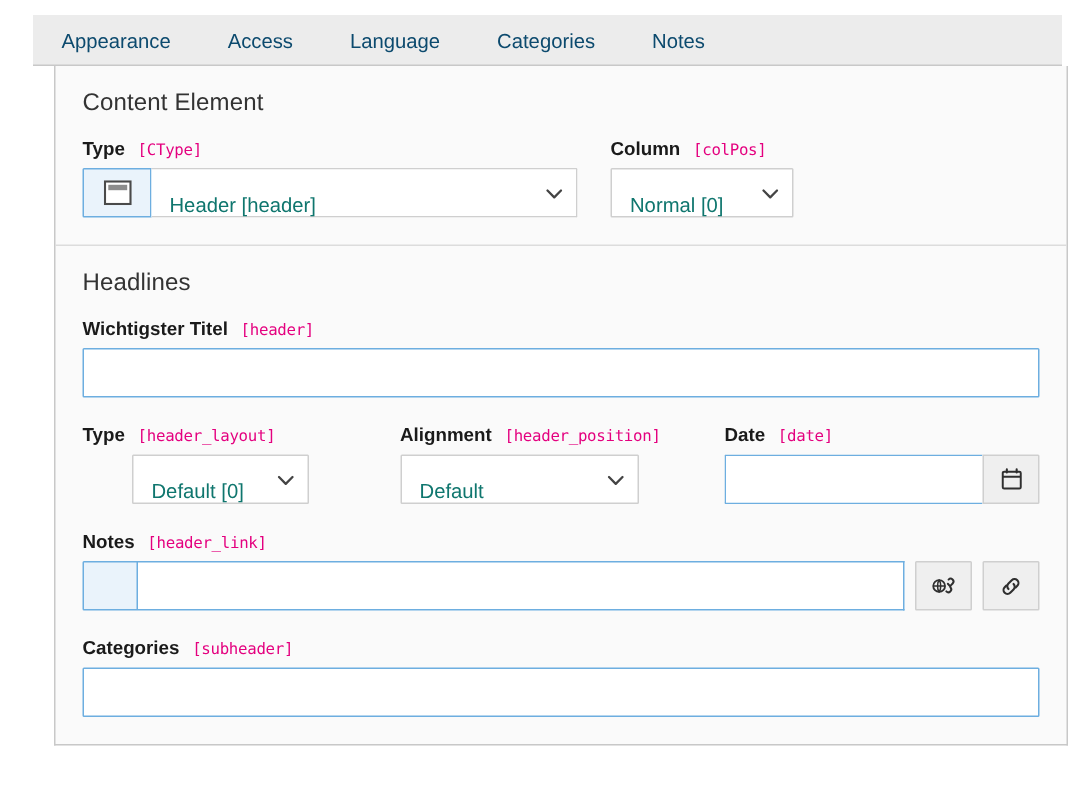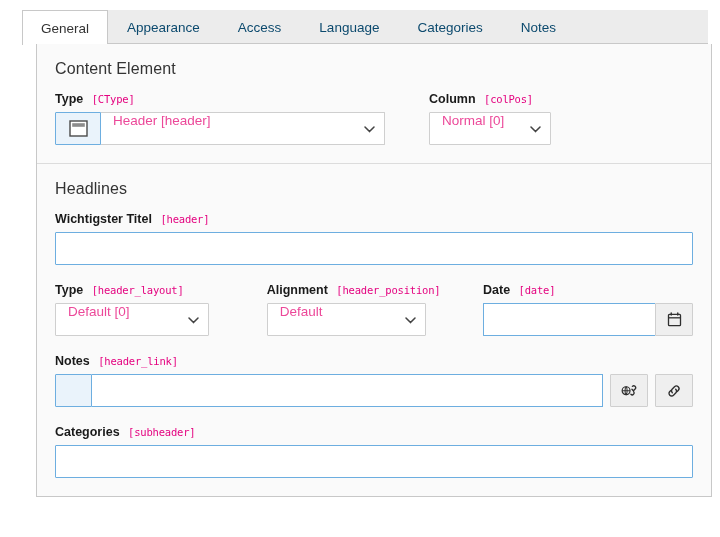--- a/index.html
+++ b/index.html
@@ -120,24 +120,24 @@
     outline: none;
     border-radius: 1px;
     width: 100%;
   }
   .select {
     box-sizing: border-box;
     height: 33px;
     border: 1px solid #cfcfcf;
     background: #ffffff;
     font-size: 13.5px;
-    color: #ec4899;
+    color: #0f766e;
     padding: 0 30px 0 12px;
     display: flex;
-    align-items: flex-start;
+    align-items: flex-end;
     border-radius: 1px;
     position: relative;
     cursor: pointer;
     white-space: nowrap;
   }
   .select .caret {
     position: absolute;
     right: 11px;
     top: 50%;
     margin-top: -3px;
@@ -207,23 +207,20 @@
   .btn svg { display: block; }
 
   .mt-18 { margin-top: 18px; }
 </style>
 </head>
 <body>
 
 <div class="page">
 
   <div class="tabs">
-    <div class="tab active">
-      <span>General</span>
-    </div>
     <div class="tab">
       <span>Appearance</span>
     </div>
     <div class="tab">
       <span>Access</span>
     </div>
     <div class="tab">
       <span>Language</span>
     </div>
     <div class="tab">
@@ -257,21 +254,21 @@
               <span>Header [header]</span>
               <span class="caret">
                 <svg width="11" height="7" viewBox="0 0 11 7">
                   <path d="M1 1 L5.5 5.6 L10 1" fill="none" stroke="#444" stroke-width="1.5" stroke-linecap="round" stroke-linejoin="round"></path>
                 </svg>
               </span>
             </div>
           </div>
         </div>
 
-        <div style="margin-left:22px;">
+        <div style="">
           <div class="field-label">
             <span>Column</span>
             <span class="field-key">[colPos]</span>
           </div>
           <div class="select" style="width:122px;">
             <span>Normal [0]</span>
             <span class="caret">
               <svg width="11" height="7" viewBox="0 0 11 7">
                 <path d="M1 1 L5.5 5.6 L10 1" fill="none" stroke="#444" stroke-width="1.5" stroke-linecap="round" stroke-linejoin="round"></path>
               </svg>
@@ -293,21 +290,21 @@
         <input class="input" type="text" value="" placeholder="" style="">
       </div>
 
       <div class="row mt-18">
 
         <div style="width:232px;">
           <div class="field-label">
             <span>Type</span>
             <span class="field-key">[header_layout]</span>
           </div>
-          <div class="select" style="width:154px;">
+          <div class="select" style="width:118px;margin-left:33px;">
             <span>Default [0]</span>
             <span class="caret">
               <svg width="11" height="7" viewBox="0 0 11 7">
                 <path d="M1 1 L5.5 5.6 L10 1" fill="none" stroke="#444" stroke-width="1.5" stroke-linecap="round" stroke-linejoin="round"></path>
               </svg>
             </span>
           </div>
         </div>
 
         <div style="width:237px;">

